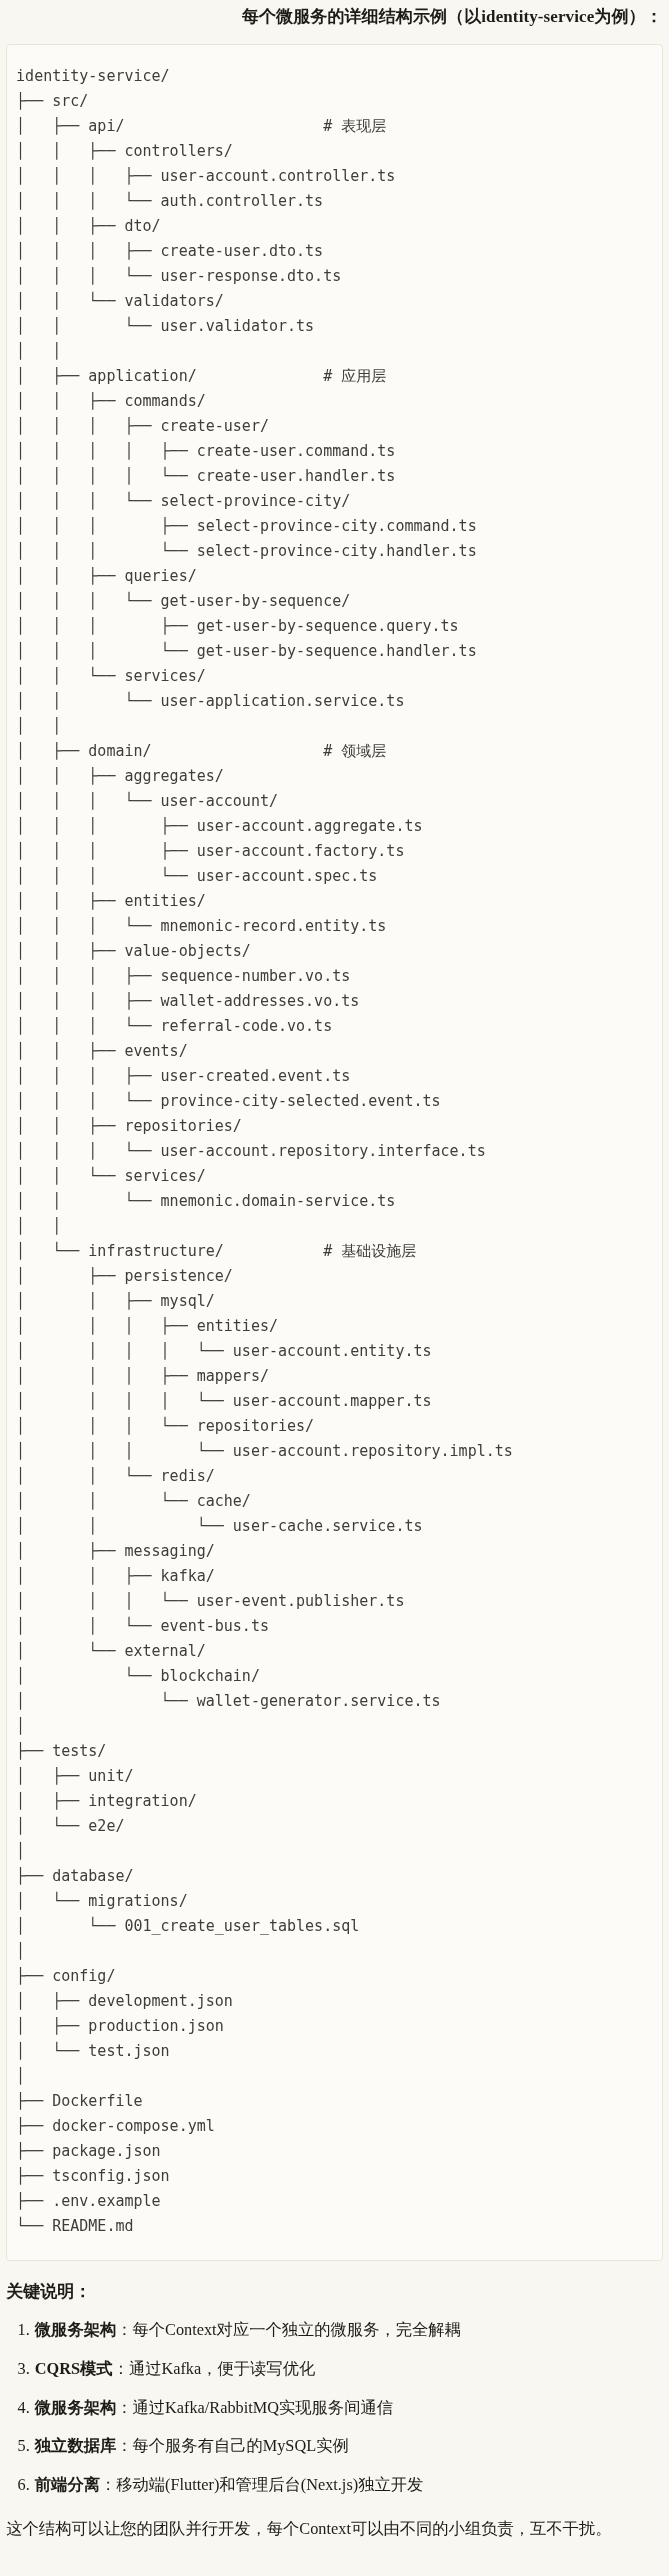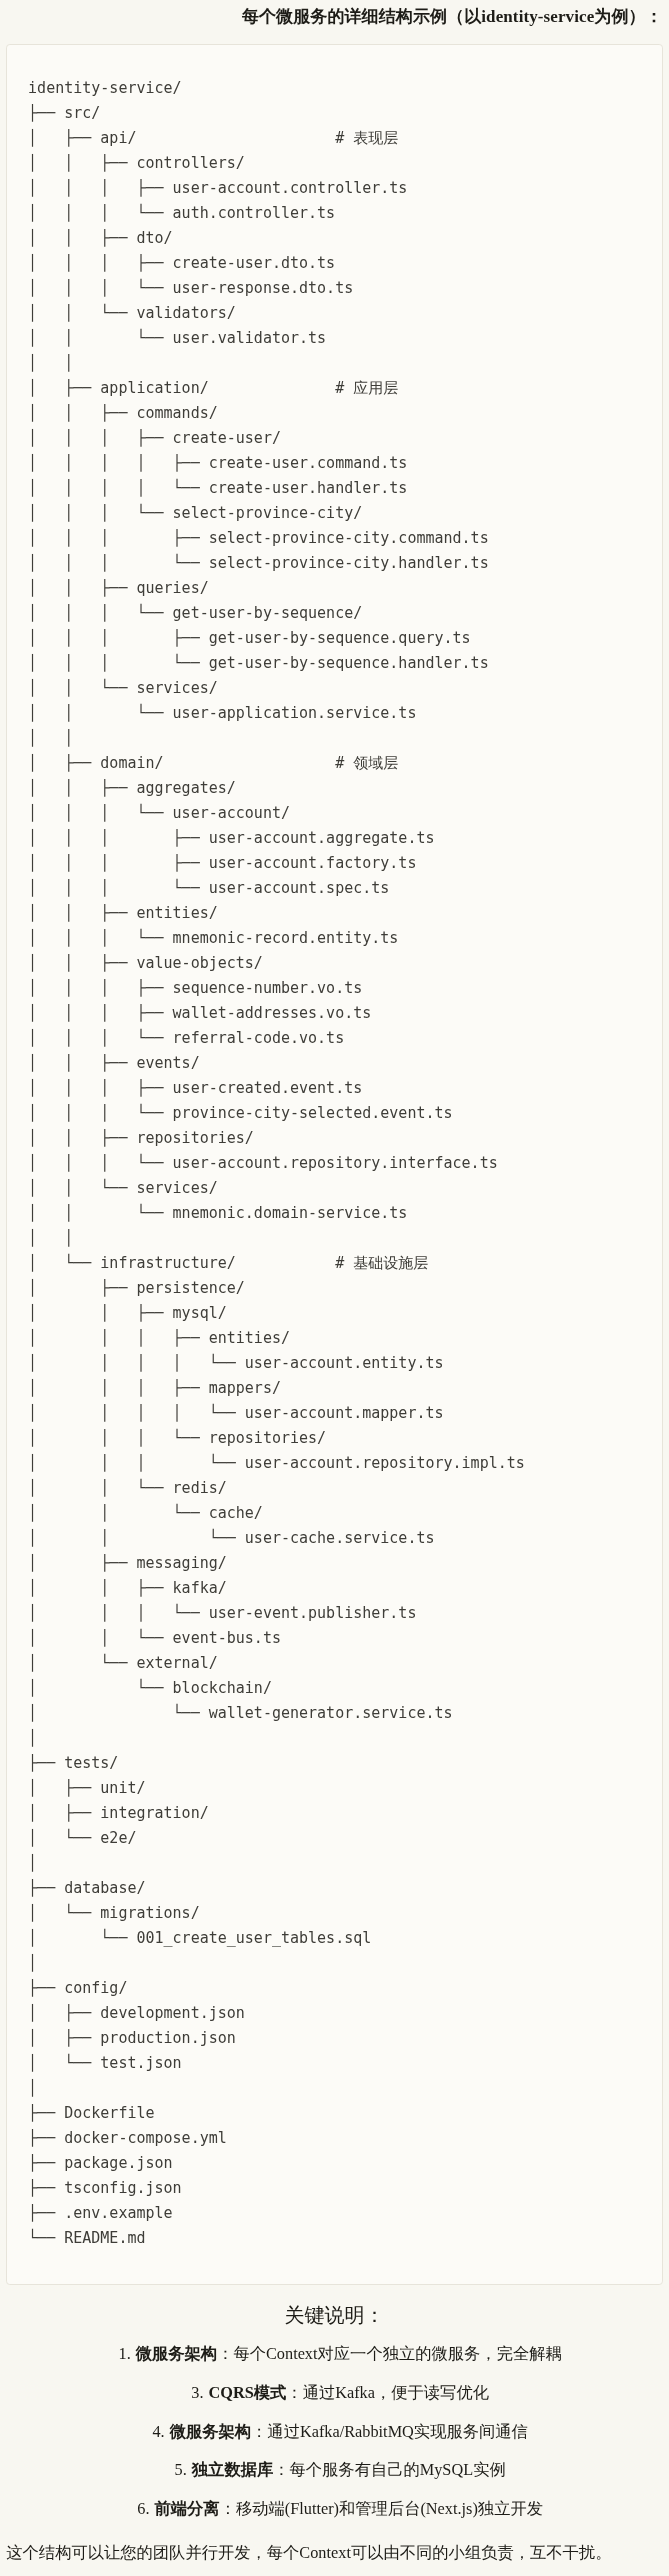--- a/index.html
+++ b/index.html
@@ -29,35 +29,34 @@
   }
   .code-block{
     margin:0 0 0 0;
     background:var(--code-bg);
     border:0.6px solid var(--code-border);
     border-radius:3.8px;
     padding:19px 8.8px 21px;
     overflow:hidden;
   }
   .file-tree{
-    margin:12px;
+    margin:0;
     font-family:"DejaVu Sans Mono", monospace;
     font-size:15px;
     line-height:25px;
     color:var(--code-text);
     white-space:pre;
   }
   .notes-heading{
-    font-size:20px;
+    font-size:17px;
     line-height:21px;
-    font-weight:400;
+    font-weight:700;
     margin:20px 0 17.5px;
-    text-align:center;
   }
-  .notes-list{padding-left:11.3px;text-align:center;}
+  .notes-list{padding-left:11.3px;}
   .note-item{
     font-size:16.3px;
     line-height:22.5px;
     margin-bottom:16.3px;
     white-space:nowrap;
   }
   .note-number{margin-right:5px;}
   .note-label{font-weight:700;}
   .closing-paragraph{
     font-size:16.3px;

